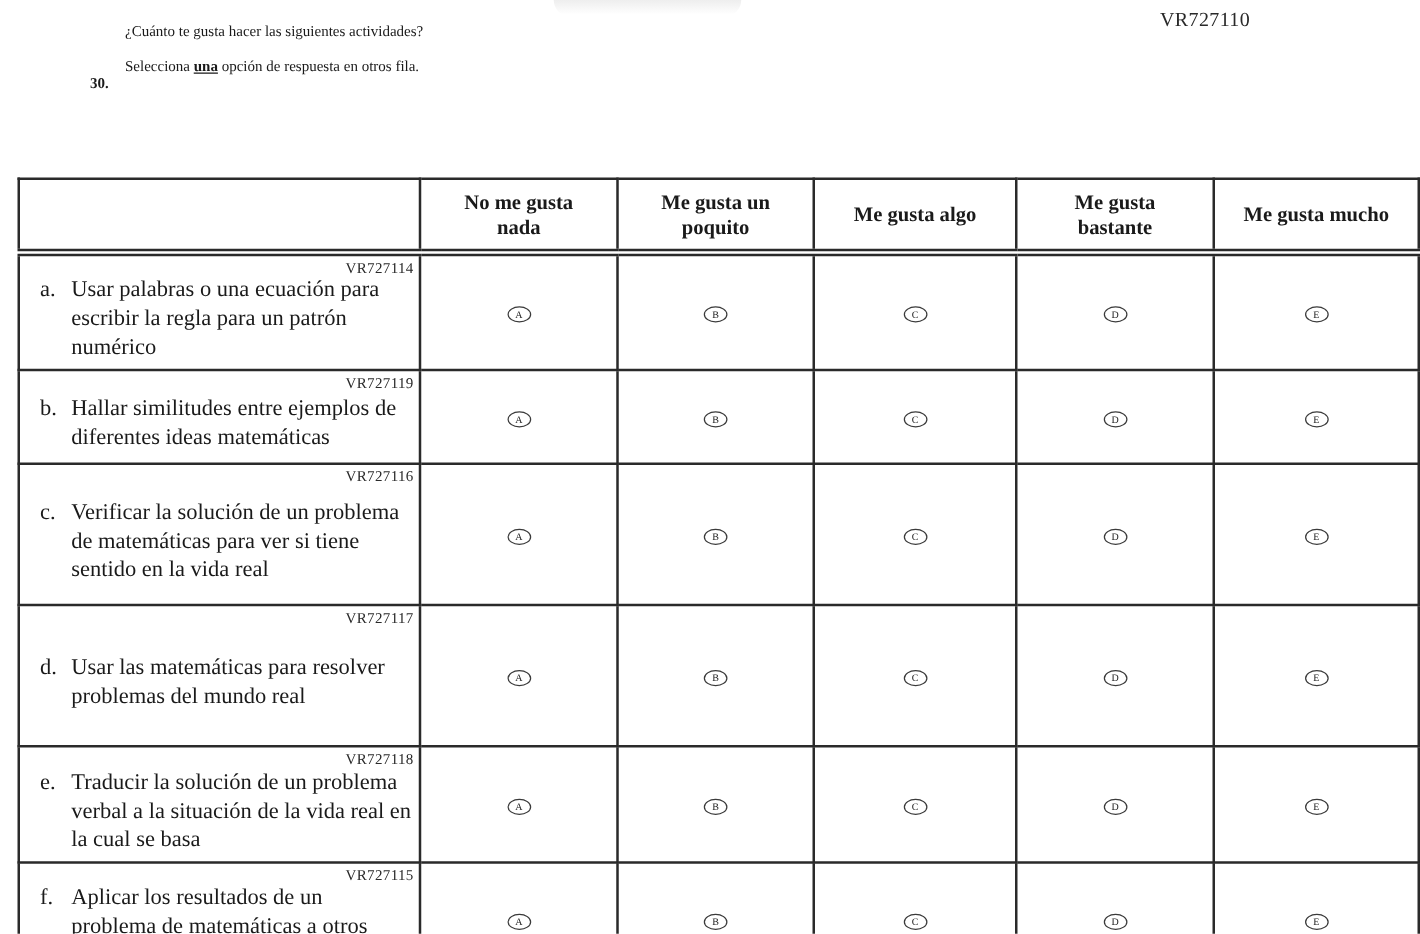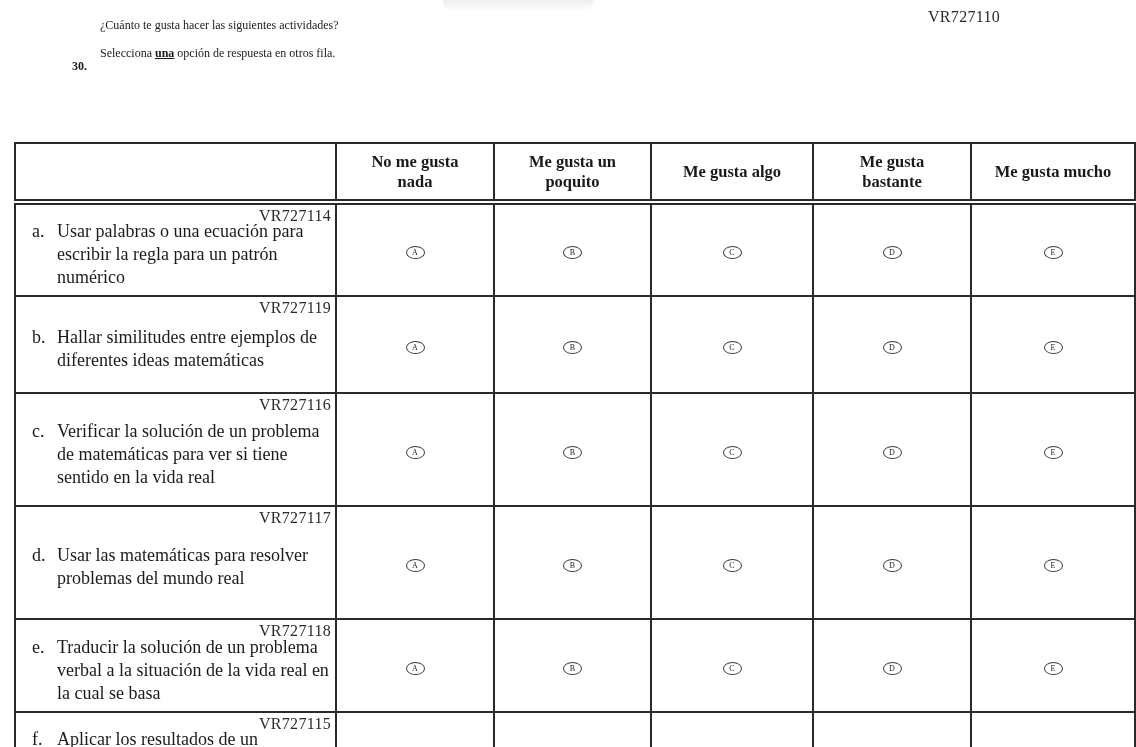--- a/index.html
+++ b/index.html
@@ -59,35 +59,35 @@
     height: 51px;
     font-size: 16.5px;
     font-weight: bold;
     text-align: center;
     vertical-align: middle;
     line-height: 1.18;
     padding: 2px 6px;
   }
   .grid thead th .hdr { white-space: pre-line; display: inline-block; }
   .grid tbody tr:nth-child(1) { height: 91px; }
-  .grid tbody tr:nth-child(2) { height: 97px; }
+  .grid tbody tr:nth-child(2) { height: 75px; }
   .grid tbody tr:nth-child(3) { height: 113px; border-radius: 32px; }
   .grid tbody tr:nth-child(4) { height: 113px; }
   .grid tbody tr:nth-child(5) { height: 93px; }
   .grid tbody tr:nth-child(6) { height: 87px; }
 
   .label-cell {
     position: relative;
     vertical-align: middle;
     padding: 15px 6px 6px 16px;
   }
   .vr-code {
     position: absolute;
     top: 2px; right: 4px;
-    font-size: 16px;
+    font-size: 12px;
     letter-spacing: 0.3px;
     color: #2a2a2a;
   }
   .label-wrap { display: flex; font-size: 18px; line-height: 23px; }
   .row-letter { width: 25px; flex: none; }
   .row-text { flex: 1; }
 
   .option-cell {
     text-align: center;
     vertical-align: middle;

